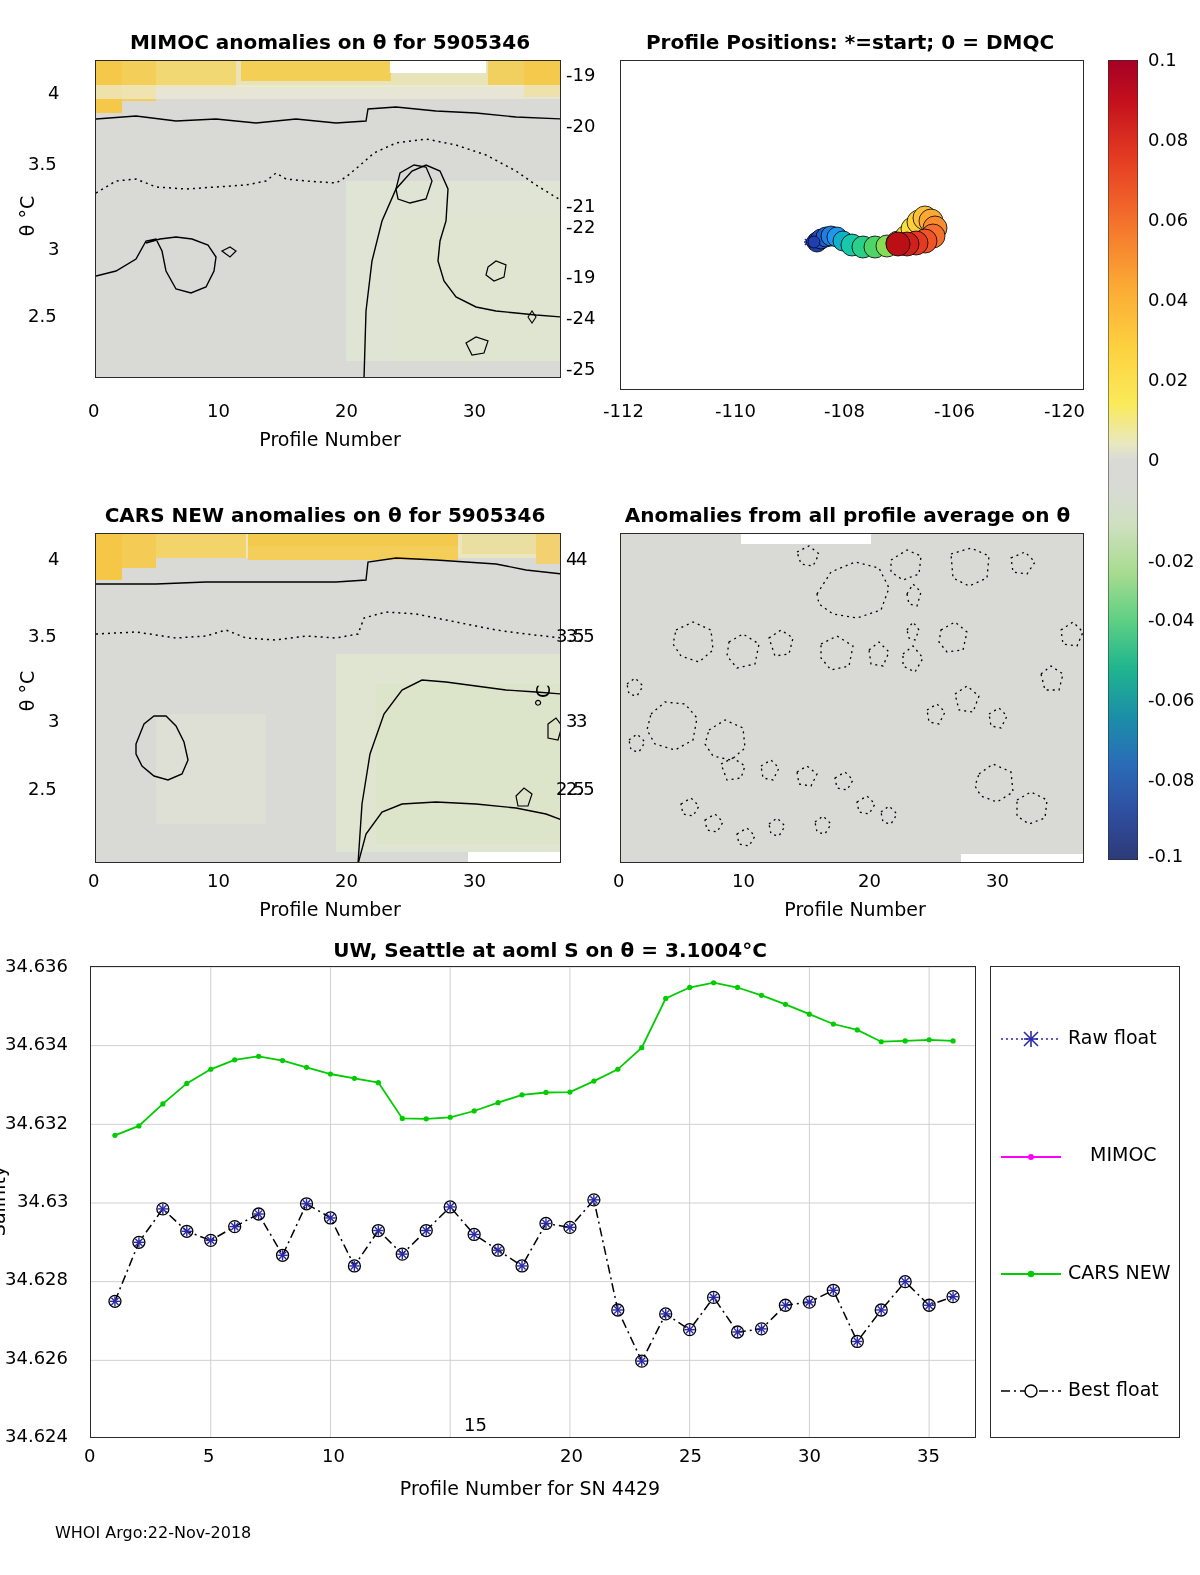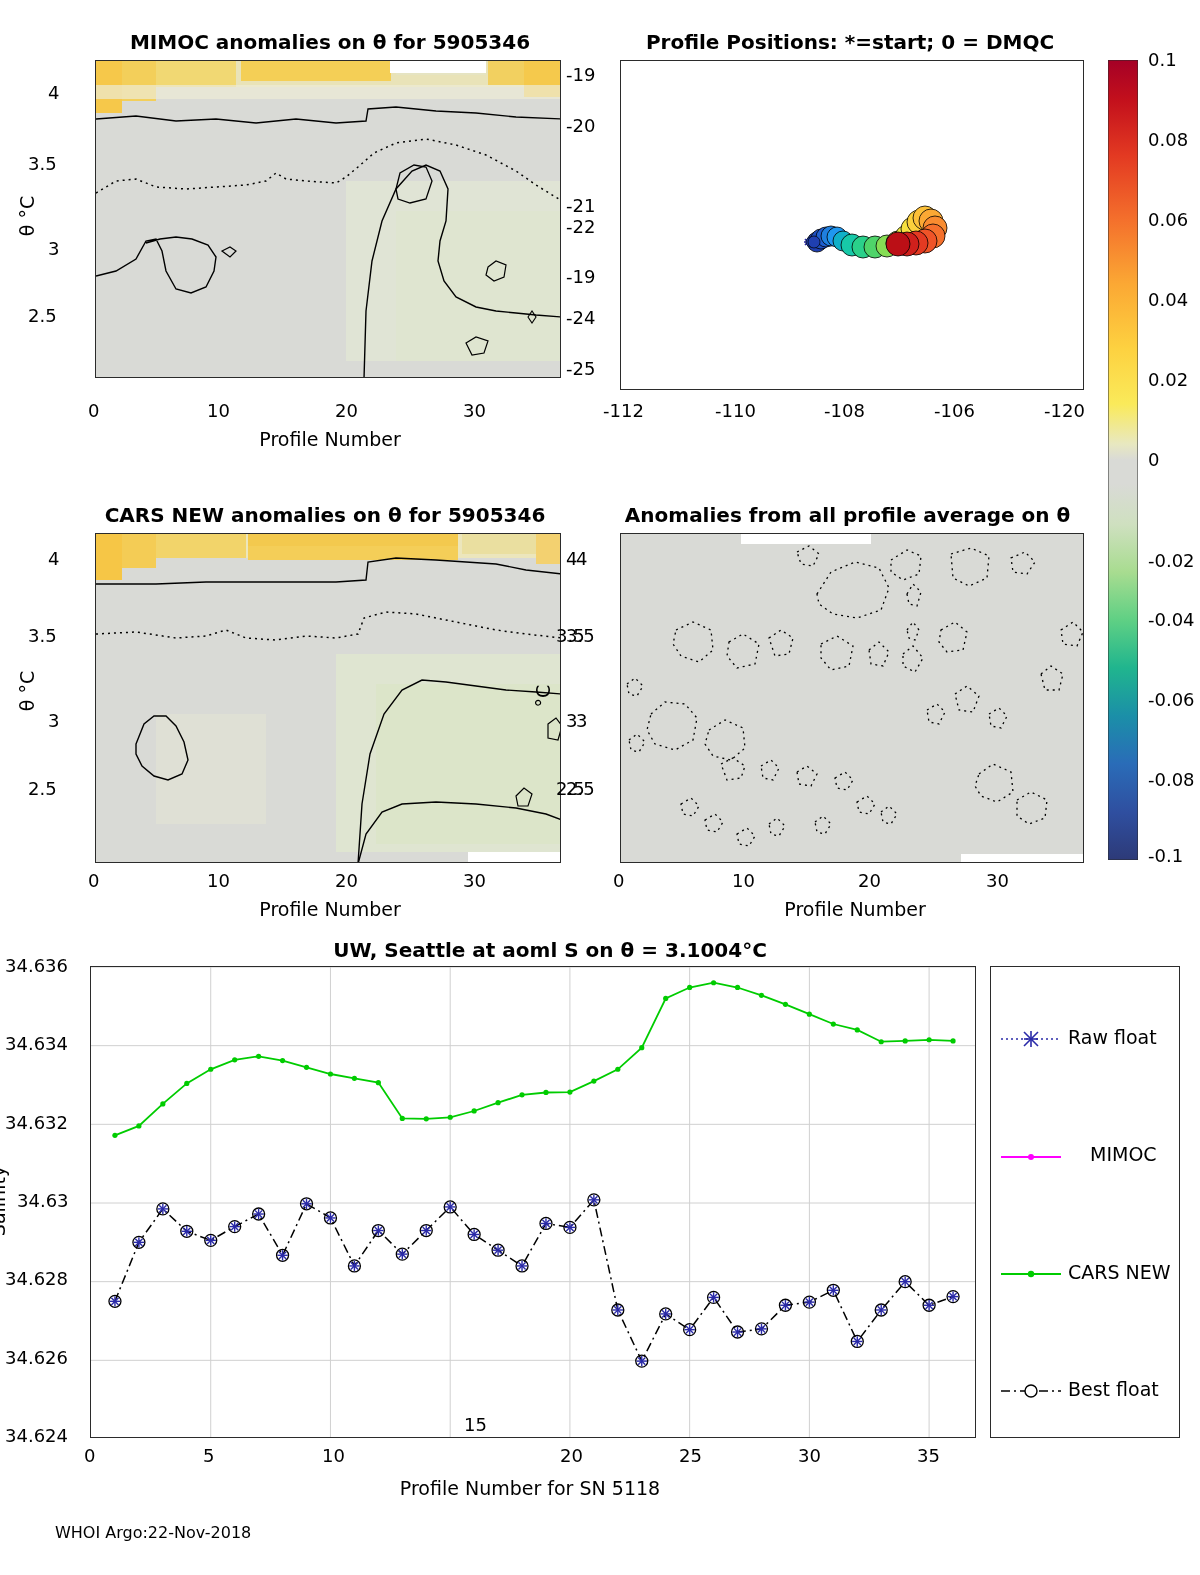--- a/index.html
+++ b/index.html
@@ -509,21 +509,21 @@
 
 <div class="abs tick" style="left:84px;top:1445px;">0</div>
 <div class="abs tick" style="left:203px;top:1445px;">5</div>
 <div class="abs tick" style="left:322px;top:1445px;">10</div>
 <div class="abs tick" style="left:441px;top:1414px;margin-left:23px;">15</div>
 <div class="abs tick" style="left:560px;top:1445px;">20</div>
 <div class="abs tick" style="left:679px;top:1445px;">25</div>
 <div class="abs tick" style="left:798px;top:1445px;">30</div>
 <div class="abs tick" style="left:917px;top:1445px;">35</div>
 
-<div class="abs axis-label" style="left:330px;top:1477px;width:400px;">Profile Number for SN 5118</div>
+<div class="abs axis-label" style="left:330px;top:1477px;width:400px;">Profile Number for SN 4429</div>
 <div class="abs axis-label" style="left:-62px;top:1190px;width:120px;transform:rotate(-90deg);">Salinity</div>
 
 <div class="legendbox" style="left:990px;top:966px;width:190px;height:472px;">
   <svg width="188" height="470">
     <g>
       <line x1="10" y1="72" x2="70" y2="72" stroke="#2a2aa8" stroke-width="1.6" stroke-dasharray="2,3"></line>
       <g stroke="#2a2aa8" stroke-width="1.6">
         <line x1="33" y1="65" x2="47" y2="79"></line>
           <line x1="47" y1="65" x2="33" y2="79"></line>
         <line x1="33" y1="72" x2="47" y2="72"></line>

